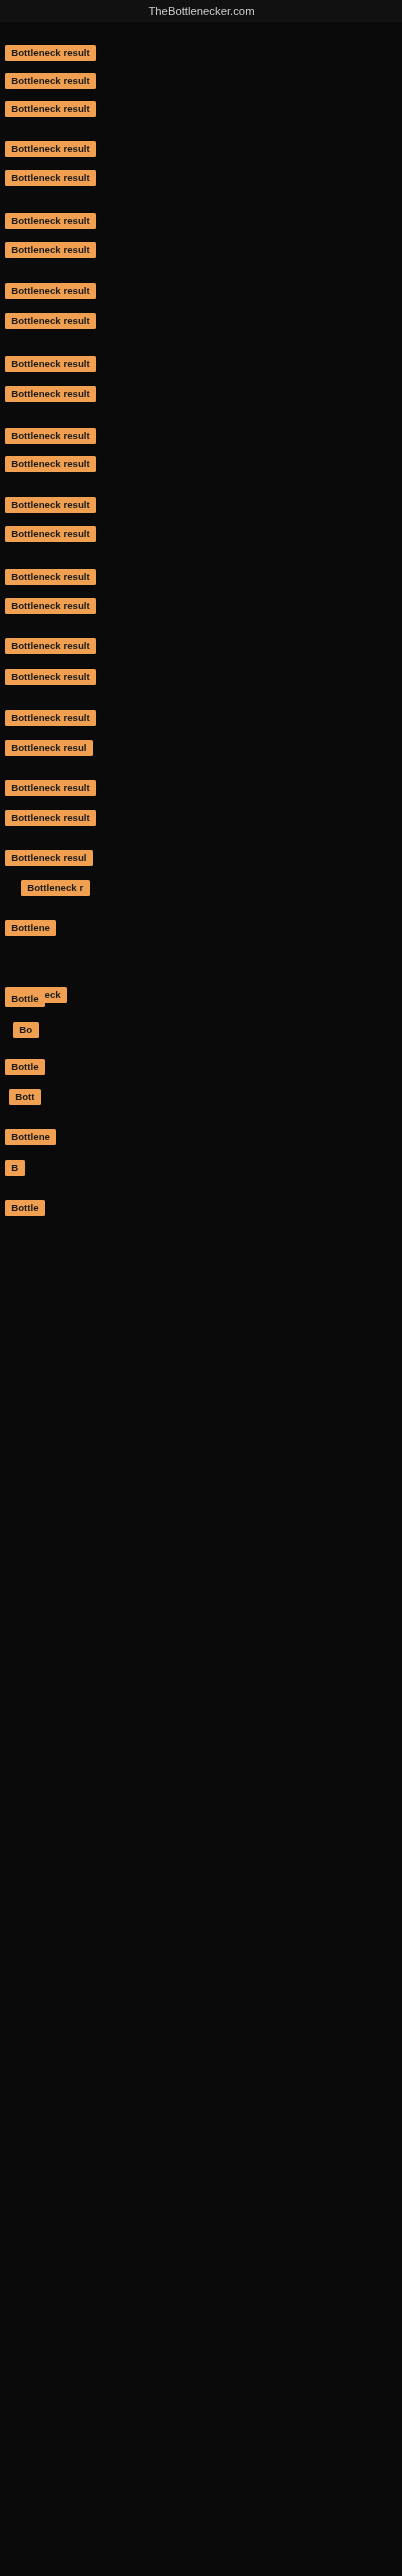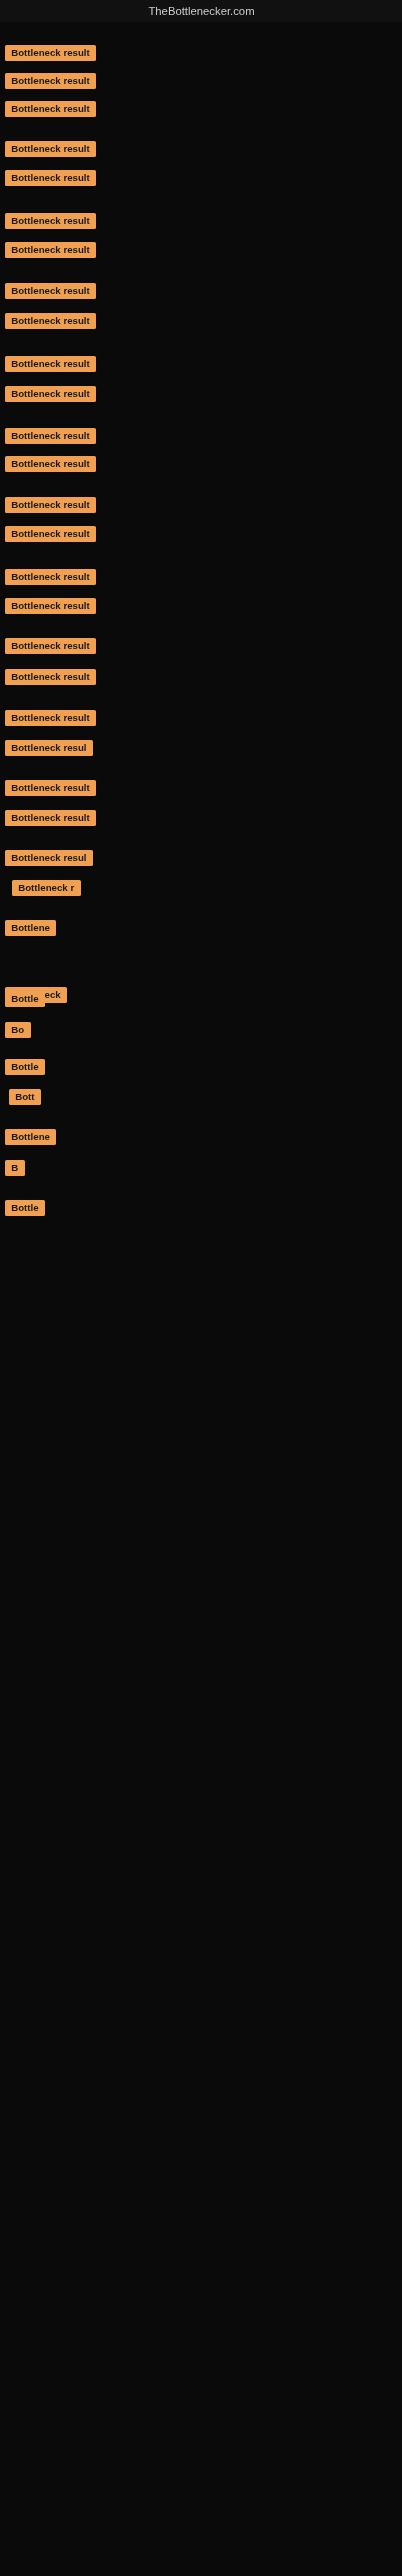--- a/index.html
+++ b/index.html
@@ -61,24 +61,24 @@
     <div style="position: absolute; top: 501px; left: 0px; padding: 3.2px 4.8px;"><span class="bottleneck-badge">Bottleneck result</span></div>
     <div style="position: absolute; top: 544px; left: 0px; padding: 3.2px 4.8px;"><span class="bottleneck-badge">Bottleneck result</span></div>
     <div style="position: absolute; top: 573px; left: 0px; padding: 3.2px 4.8px;"><span class="bottleneck-badge">Bottleneck result</span></div>
     <div style="position: absolute; top: 613px; left: 0px; padding: 3.2px 4.8px;"><span class="bottleneck-badge">Bottleneck result</span></div>
     <div style="position: absolute; top: 644px; left: 0px; padding: 3.2px 4.8px;"><span class="bottleneck-badge">Bottleneck result</span></div>
     <div style="position: absolute; top: 685px; left: 0px; padding: 3.2px 4.8px;"><span class="bottleneck-badge">Bottleneck result</span></div>
     <div style="position: absolute; top: 715px; left: 0px; padding: 3.2px 4.8px;"><span class="bottleneck-badge">Bottleneck resul</span></div>
     <div style="position: absolute; top: 755px; left: 0px; padding: 3.2px 4.8px;"><span class="bottleneck-badge">Bottleneck result</span></div>
     <div style="position: absolute; top: 785px; left: 0px; padding: 3.2px 4.8px;"><span class="bottleneck-badge">Bottleneck result</span></div>
     <div style="position: absolute; top: 825px; left: 0px; padding: 3.2px 4.8px;"><span class="bottleneck-badge">Bottleneck resul</span></div>
-    <div style="position: absolute; top: 855px; left: 7px; padding: 3.2px 4.8px;"><span class="bottleneck-badge">Bottleneck r</span></div>
+    <div style="position: absolute; top: 855px; left: 16px; padding: 3.2px 4.8px;"><span class="bottleneck-badge">Bottleneck r</span></div>
     <div style="position: absolute; top: 895px; left: 0px; padding: 3.2px 4.8px;"><span class="bottleneck-badge">Bottlene</span></div>
     <div style="position: absolute; top: 926px; left: 0px; padding: 3.2px 4.8px; margin-top: 36px;"><span class="bottleneck-badge">Bottleneck</span></div>
     <div style="position: absolute; top: 966px; left: 0px; padding: 3.2px 4.8px;"><span class="bottleneck-badge">Bottle</span></div>
-    <div style="position: absolute; top: 997px; left: 0px; padding: 3.2px 4.8px;"><span class="bottleneck-badge">Bo</span></div>
+    <div style="position: absolute; top: 997px; left: 8px; padding: 3.2px 4.8px;"><span class="bottleneck-badge">Bo</span></div>
     <div style="position: absolute; top: 1034px; left: 0px; padding: 3.2px 4.8px;"><span class="bottleneck-badge">Bottle</span></div>
     <div style="position: absolute; top: 1064px; left: 4px; padding: 3.2px 4.8px;"><span class="bottleneck-badge">Bott</span></div>
     <div style="position: absolute; top: 1104px; left: 0px; padding: 3.2px 4.8px;"><span class="bottleneck-badge">Bottlene</span></div>
     <div style="position: absolute; top: 1135px; left: 0px; padding: 3.2px 4.8px;"><span class="bottleneck-badge">B</span></div>
     <div style="position: absolute; top: 1175px; left: 0px; padding: 3.2px 4.8px;"><span class="bottleneck-badge">Bottle</span></div>
   </div>
 
 
 </body></html>

